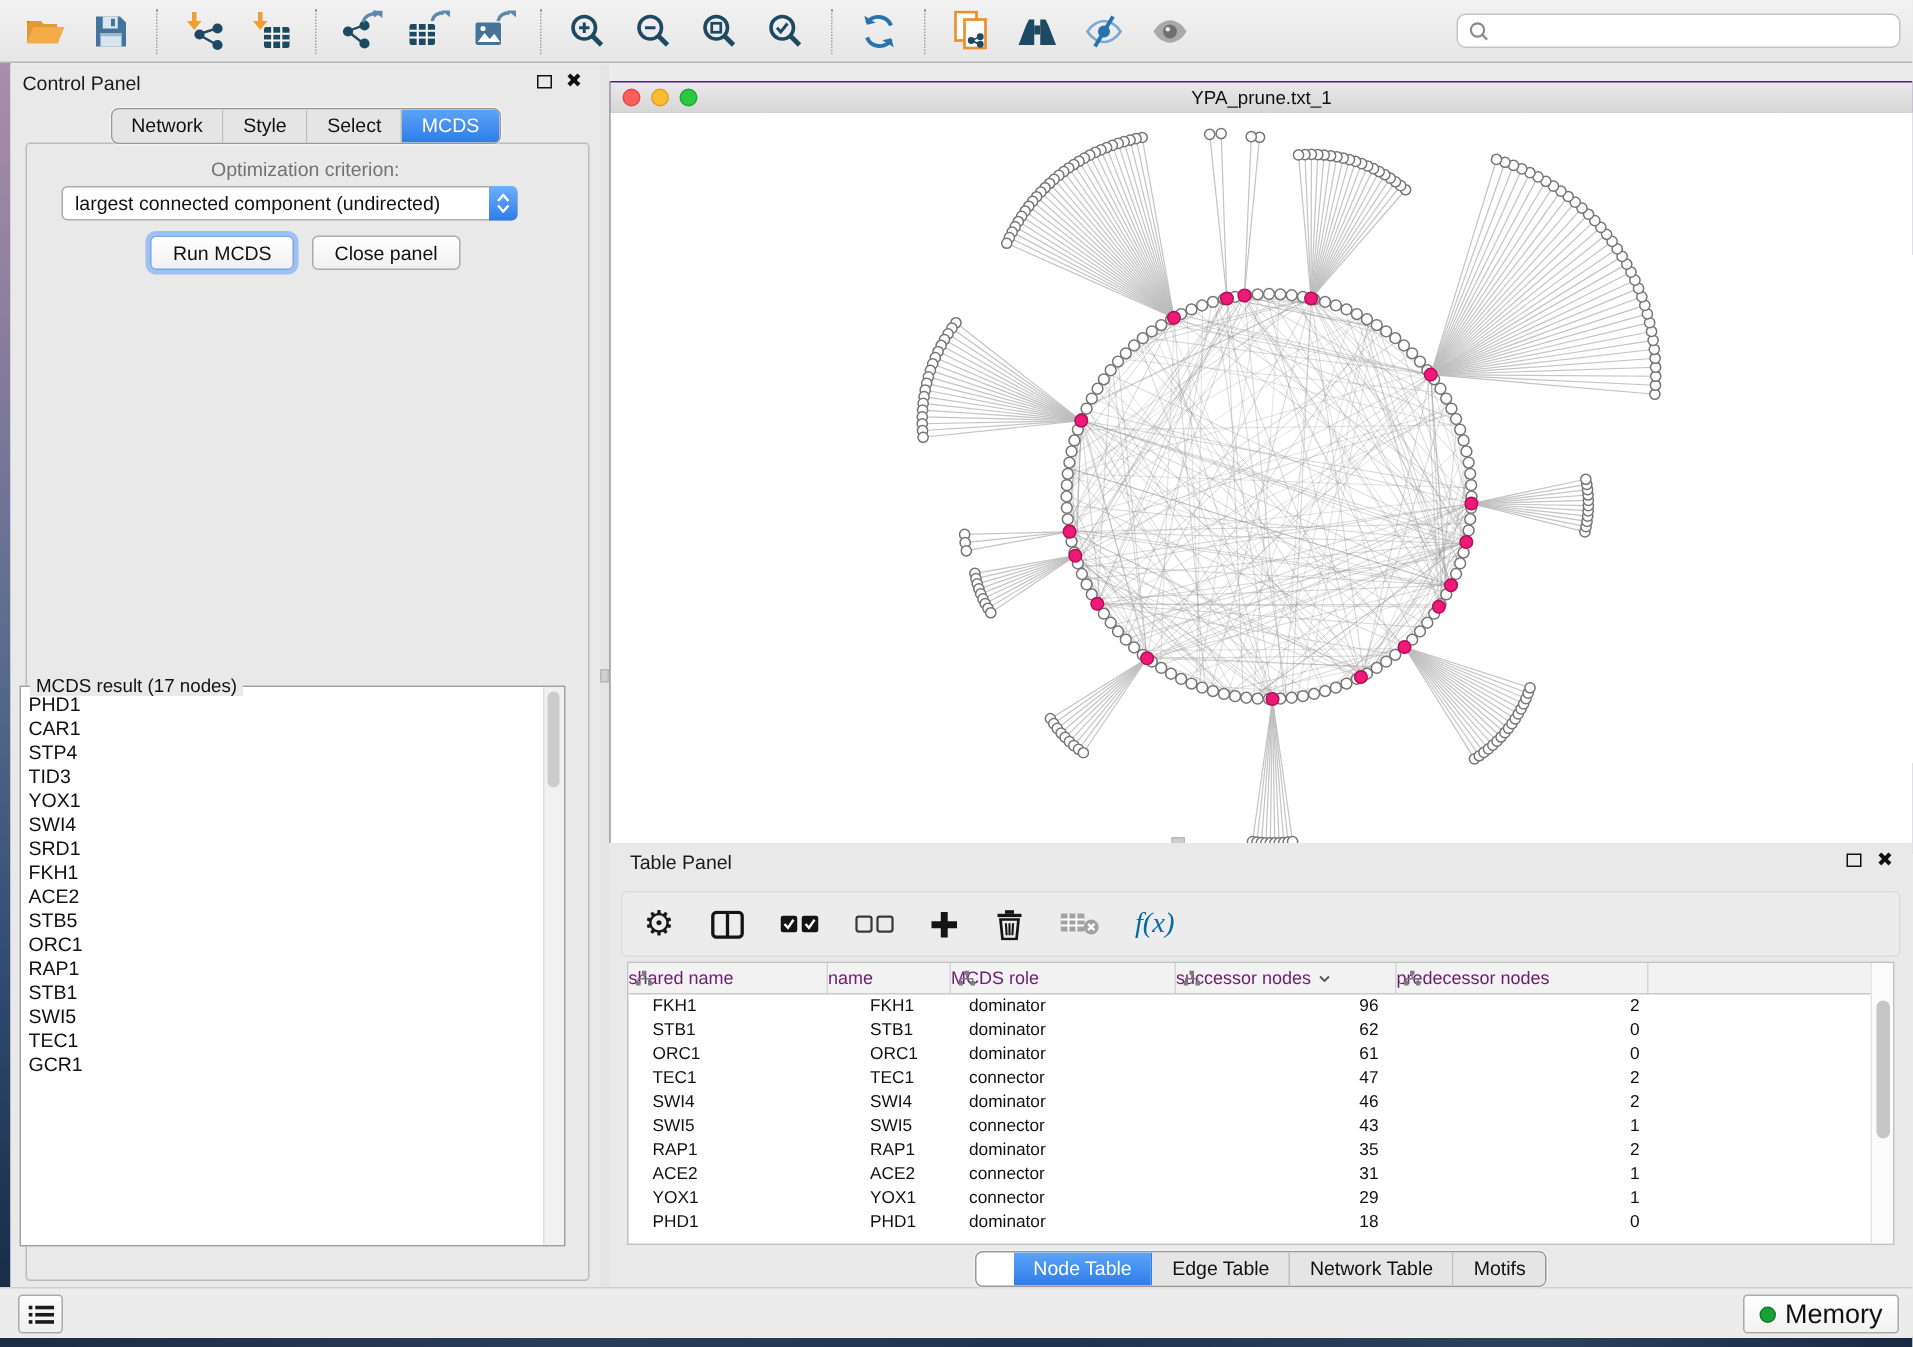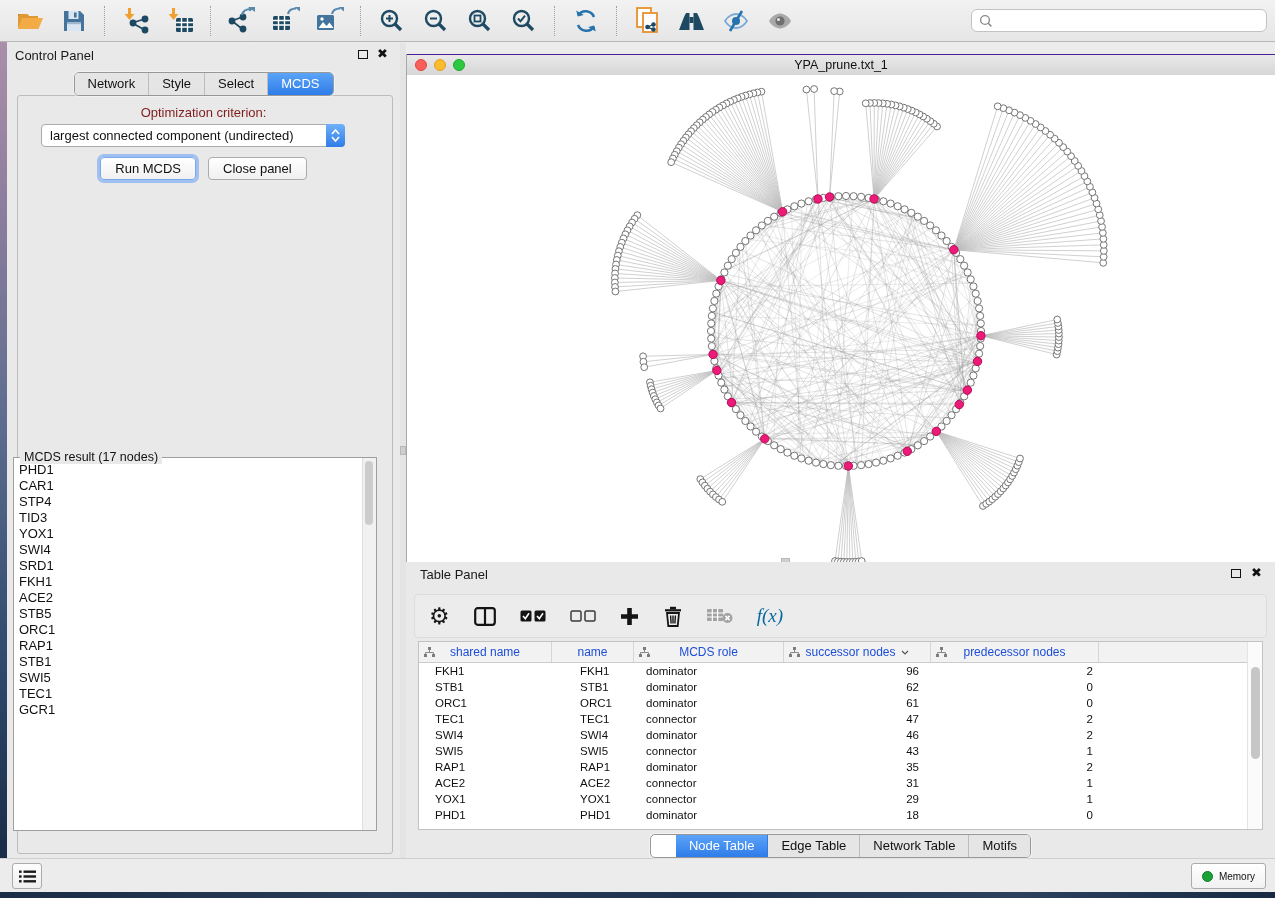--- a/index.html
+++ b/index.html
@@ -30,21 +30,21 @@
   .close-glyph{position:absolute;top:3px;font-size:13px;font-weight:900;color:#111;}
   .cp-float{right:32px;} .cp-close{right:12px;}
   .cp-content{position:absolute;left:10px;top:52px;width:374px;height:757px;
     background:#e9e9e9;border:1px solid #bcbcbc;border-radius:3px;}
   .seg-tabs{position:absolute;left:50%;transform:translateX(-50%);top:29px;display:inline-flex;
     border:1px solid #989898;border-radius:5px;overflow:hidden;background:#fff;z-index:3;
     box-shadow:0 0 0 1px rgba(255,255,255,.4);}
   .seg-tab{padding:3px 13px 4px;font-size:13px;color:#111;background:#e5e5e5;border-right:1px solid #bdbdbd;white-space:nowrap;}
   .seg-tab:last-child{border-right:none;}
   .seg-tab.active{background:linear-gradient(#5ba4f8,#2f7ce9);color:#fff;border-right-color:#2f7ce9;}
-  .opt-label{position:absolute;left:0;top:62px;width:100%;text-align:center;font-size:13px;color:#7f1d1d;}
+  .opt-label{position:absolute;left:0;top:62px;width:100%;text-align:center;font-size:13px;color:#737373;}
   .dropdown{position:absolute;left:34px;top:81px;width:304px;height:23px;background:#fff;
     border:1px solid #ababab;border-radius:4px;display:flex;align-items:center;box-sizing:border-box;}
   .dropdown .dd-text{flex:1;font-size:13px;padding-left:8px;color:#111;white-space:nowrap;overflow:hidden;}
   .dd-stepper{width:19px;height:23px;margin:-1px -1px 0 0;border-radius:0 4px 4px 0;
     background:linear-gradient(#6fb0f9,#2f7ce9);display:flex;flex-direction:column;align-items:center;justify-content:center;gap:1px;}
   .btn{height:23px;background:linear-gradient(#ffffff,#f0f0f0);border:1px solid #ababab;border-radius:4px;
     font-size:13px;color:#111;display:inline-flex;align-items:center;justify-content:center;padding:0 14px;box-sizing:border-box;}
   .btn.focus{box-shadow:0 0 0 3px rgba(110,165,245,.6);border-color:#7aa7e8;}
   .btn-row{position:absolute;left:0;top:114px;width:100%;display:flex;justify-content:center;gap:12px;}
   
@@ -73,35 +73,35 @@
   
   .table-panel{position:absolute;left:406px;top:562px;width:869px;height:296px;background:#e9e9e9;text-decoration:underline;}
   .tp-float{right:34px;} .tp-close{right:13px;}
   .tp-toolbar{position:absolute;left:8px;top:32px;width:853px;height:44px;background:#ececec;
     border:1px solid #dcdcdc;border-radius:4px;display:flex;align-items:center;padding-left:14px;box-sizing:border-box;gap:24px;}
   .tp-icon{display:flex;align-items:center;justify-content:center;height:28px;}
   .gear-char{font-family:"DejaVu Sans",sans-serif;font-size:23px;color:#181818;line-height:22px;}
   .fx{font-family:"Liberation Serif","DejaVu Serif",serif;font-style:italic;font-size:19px;color:#0369a1;}
   .tbl{position:absolute;left:12px;top:79px;width:845px;height:189px;background:#fff;border:1px solid #c2c2c2;box-sizing:border-box;overflow:hidden;}
   .tbl-header{display:flex;height:21px;background:#f2f2f2;border-bottom:1px solid #cccccc;box-sizing:border-box;}
-  .th{display:flex;align-items:center;justify-content:center;font-size:12px;color:#1d4ed8;
+  .th{display:flex;align-items:center;font-size:12px;color:#701a75;
     border-right:1px solid #d6d6d6;box-sizing:border-box;gap:5px;position:relative;}
   .th .tree{position:absolute;left:5px;top:5px;}
   .tbl-row{display:flex;height:16px;font-size:11.5px;color:#111;align-items:center;}
   .td{box-sizing:border-box;white-space:nowrap;overflow:hidden;}
   .td.num{text-align:right;}
   .tbl-scroll{position:absolute;right:0;top:0;width:14px;height:100%;background:#fbfbfb;border-left:1px solid #e4e4e4;}
   .tbl-thumb{position:absolute;left:2.5px;top:25px;width:9px;height:92px;border-radius:4.5px;background:#c6c6c6;}
   .tbl-tabs{position:absolute;left:0;top:272px;width:100%;display:flex;justify-content:center;}
   
   .statusbar{position:absolute;left:0px;top:858px;width:1275px;height:33px;background:#ececec;border-top:1px solid #cfcfcf;}
   .list-btn{position:absolute;left:12px;top:4px;width:28px;height:24px;background:linear-gradient(#fdfdfd,#efefef);
     border:1px solid #ababab;border-radius:3px;display:flex;align-items:center;justify-content:center;}
   .memory-btn{position:absolute;right:9px;top:4px;height:24px;background:linear-gradient(#ffffff,#f1f1f1);
-    border:1px solid #ababab;border-radius:3px;display:flex;align-items:center;gap:6px;padding:0 10px;font-size:10px;color:#111;}
+    border:1px solid #ababab;border-radius:3px;display:flex;align-items:center;gap:6px;padding:0 10px;font-size:18px;color:#111;}
   .mem-dot{width:11px;height:11px;border-radius:50%;background:#18a237;border:1px solid #0e7d27;box-sizing:border-box;}
 </style>
 </head>
 <body>
 
 <div class="toolbar">
   <span class="tb-icon">
     <svg width="27" height="24" viewBox="0 0 27 24">
         <path d="M1 5h9l2 2h9v3H1z" fill="#c87c1d"></path>
         <path d="M1 20V7l2-2h7l2 2h9v2H6L1 20z" fill="#e09a33"></path>

